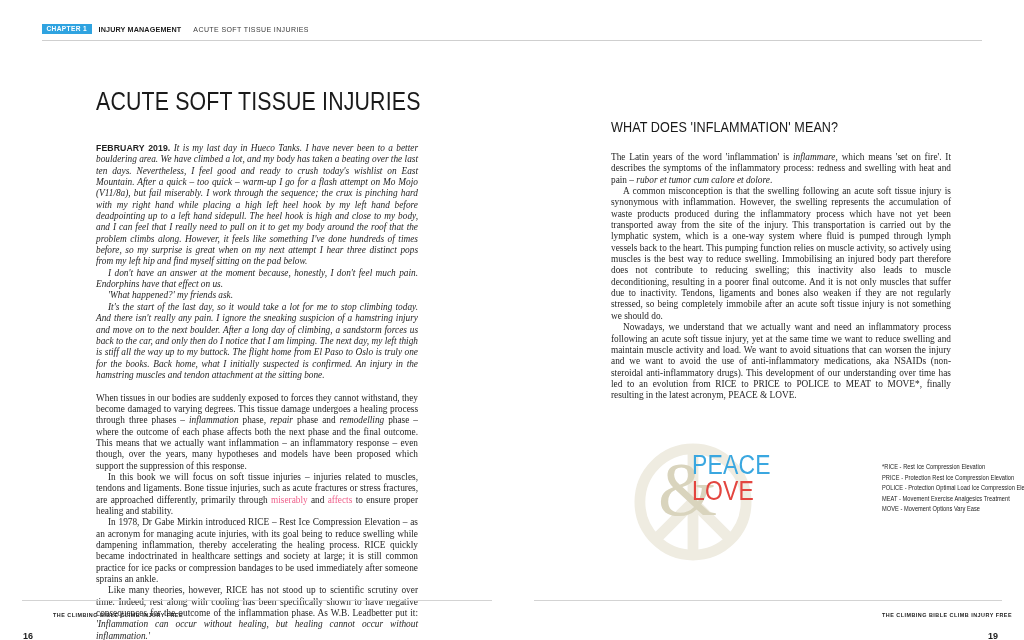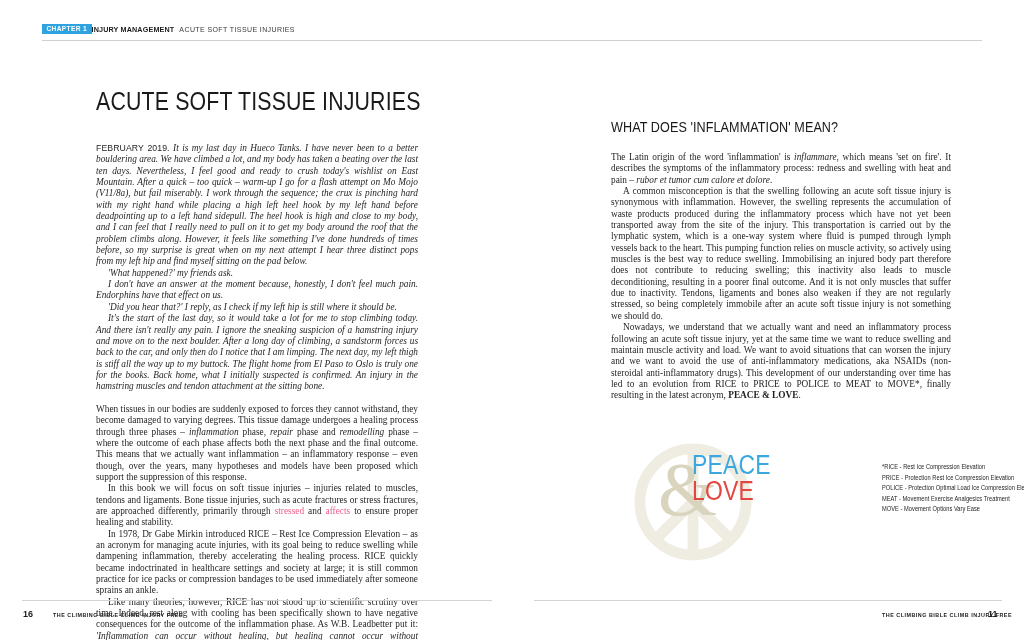--- a/index.html
+++ b/index.html
@@ -19,20 +19,21 @@
     background: #ffffff;
   }
 
   
   .runhead {
     position: absolute;
     left: 42px; top: 23px;
     width: 940px;
     display: flex;
     align-items: center;
+    gap: 7px;
     height: 12px;
   }
   .chapter-tag {
     background: #2fa3e0;
     color: #ffffff;
     font-family: "Liberation Sans", sans-serif;
     font-weight: bold;
     font-size: 6.6px;
     letter-spacing: 0.35px;
     padding: 2.2px 4.5px 2px 4.5px;
@@ -103,29 +104,29 @@
     line-height: 11.35px;
     text-align: justify;
     hyphens: auto;
     color: #1f1f1f;
   }
   p.ital { font-style: italic; }
   p.indent { text-indent: 12px; }
 
   .lead-date {
     font-family: "Liberation Sans", sans-serif;
-    font-weight: normal;
+    font-weight: bold;
     font-style: normal;
     font-size: 8.7px;
     letter-spacing: 0.1px;
   }
   .gap { height: 11.35px; }
 
   em { }
-  strong { font-weight: bold; }
+  strong { font-weight: normal; }
   .hl { color: #ee5f8a; }
 
   
   .peace-block {
     position: absolute;
     left: 606px;
     top: 441px;
     width: 200px;
     height: 128px;
   }
@@ -192,21 +193,21 @@
     background: #d3d3d3;
   }
   .footer-rule-r {
     position: absolute;
     left: 534px; top: 600px;
     width: 468px; height: 1px;
     background: #d3d3d3;
   }
   .folio {
     position: absolute;
-    top: 609px;
+    top: 631px;
     font-family: "Liberation Sans", sans-serif;
     font-weight: bold;
     font-size: 9px;
     color: #1c1c1c;
   }
   .folio-left  { left: 23px; }
   .folio-right { left: 988px; }
   .booktitle {
     position: absolute;
     top: 612px;
@@ -229,40 +230,39 @@
     <span class="chapter-tag">CHAPTER 1</span>
     <span class="runhead-section">INJURY MANAGEMENT</span>
     <span class="runhead-topic">ACUTE SOFT TISSUE INJURIES</span>
   </div>
   <div class="runhead-rule"></div>
 
   <div class="col col-left">
     <h1 class="title">ACUTE SOFT TISSUE INJURIES</h1>
 
     <p class="ital"><span class="lead-date">FEBRUARY 2019.</span><span> It is my last day in Hueco Tanks. I have never been to a better bouldering area. We have climbed a lot, and my body has taken a beating over the last ten days. Nevertheless, I feel good and ready to crush today's wishlist on East Mountain. After a quick – too quick – warm-up I go for a flash attempt on Mo Mojo (V11/8a), but fail miserably. I work through the sequence; the crux is pinching hard with my right hand while placing a high left heel hook by my left hand before deadpointing up to a left hand sidepull. The heel hook is high and close to my body, and I can feel that I really need to pull on it to get my body around the roof that the problem climbs along. However, it feels like something I've done hundreds of times before, so my surprise is great when on my next attempt I hear three distinct pops from my left hip and find myself sitting on the pad below.</span></p>
+    <p class="ital indent">I don't have an answer at the moment because, honestly, I don't feel much pain. Endorphins have that effect on us.</p>
     <p class="ital indent">'What happened?' my friends ask.</p>
-    <p class="ital indent">I don't have an answer at the moment because, honestly, I don't feel much pain. Endorphins have that effect on us.</p>
-    <p class="ital indent">'Did you hear that?' I reply, as I check if my left hip is still where it should be.</p>
     <p class="ital indent">It's the start of the last day, so it would take a lot for me to stop climbing today. And there isn't really any pain. I ignore the sneaking suspicion of a hamstring injury and move on to the next boulder. After a long day of climbing, a sandstorm forces us back to the car, and only then do I notice that I am limping. The next day, my left thigh is stiff all the way up to my buttock. The flight home from El Paso to Oslo is truly one for the books. Back home, what I initially suspected is confirmed. An injury in the hamstring muscles and tendon attachment at the sitting bone.</p>
 
     <div class="gap"></div>
 
     <p><span>When tissues in our bodies are suddenly exposed to forces they cannot withstand, they become damaged to varying degrees. This tissue damage undergoes a healing process through three phases – </span><em>inflammation</em><span> phase, </span><em>repair</em><span> phase and </span><em>remodelling</em><span> phase – where the outcome of each phase affects both the next phase and the final outcome. This means that we actually want inflammation – an inflammatory response – even though, over the years, many hypotheses and models have been proposed which support the suppression of this response.</span></p>
 
-    <p class="indent"><span>In this book we will focus on soft tissue injuries – injuries related to muscles, tendons and ligaments. Bone tissue injuries, such as acute fractures or stress fractures, are approached differently, primarily through </span><span class="hl">stressed</span><span> and </span><span class="hl">affects</span><span> to ensure proper healing and stability.</span></p>
+    <p class="indent"><span>In this book we will focus on soft tissue injuries – injuries related to muscles, tendons and ligaments. Bone tissue injuries, such as acute fractures or stress fractures, are approached differently, primarily through </span><span class="hl">miserably</span><span> and </span><span class="hl">affects</span><span> to ensure proper healing and stability.</span></p>
 
     <p class="indent">In 1978, Dr Gabe Mirkin introduced RICE – Rest Ice Compression Elevation – as an acronym for managing acute injuries, with its goal being to reduce swelling while dampening inflammation, thereby accelerating the healing process. RICE quickly became indoctrinated in healthcare settings and society at large; it is still common practice for ice packs or compression bandages to be used immediately after someone sprains an ankle.</p>
 
     <p class="indent"><span>Like many theories, however, RICE has not stood up to scientific scrutiny over time. Indeed, rest along with cooling has been specifically shown to have negative consequences for the outcome of the inflammation phase. As W.B. Leadbetter put it: </span><em>'Inflammation can occur without healing, but healing cannot occur without inflammation.'</em></p>
   </div>
 
   <div class="col col-right">
     <h2 class="subhead">WHAT DOES 'INFLAMMATION' MEAN?</h2>
 
-    <p><span>The Latin origin of the word 'inflammation' is </span><em>inflammare</em><span>, which means 'set on fire'. It describes the symptoms of the inflammatory process: redness and swelling with heat and pain – </span><em>rubor et tumor cum calore et dolore</em><span>.</span></p>
+    <p><span>The Latin years of the word 'inflammation' is </span><em>inflammare</em><span>, which means 'set on fire'. It describes the symptoms of the inflammatory process: redness and swelling with heat and pain – </span><em>rubor et tumor cum calore et dolore</em><span>.</span></p>
 
     <p class="indent">A common misconception is that the swelling following an acute soft tissue injury is synonymous with inflammation. However, the swelling represents the accumulation of waste products produced during the inflammatory process which have not yet been transported away from the site of the injury. This transportation is carried out by the lymphatic system, which is a one-way system where fluid is pumped through lymph vessels back to the heart. This pumping function relies on muscle activity, so actively using muscles is the best way to reduce swelling. Immobilising an injured body part therefore does not contribute to reducing swelling; this inactivity also leads to muscle deconditioning, resulting in a poorer final outcome. And it is not only muscles that suffer due to inactivity. Tendons, ligaments and bones also weaken if they are not regularly stressed, so being completely immobile after an acute soft tissue injury is not something we should do.</p>
 
     <p class="indent"><span>Nowadays, we understand that we actually want and need an inflammatory process following an acute soft tissue injury, yet at the same time we want to reduce swelling and maintain muscle activity and load. We want to avoid situations that can worsen the injury and we want to avoid the use of anti-inflammatory medications, aka NSAIDs (non-steroidal anti-inflammatory drugs). This development of our understanding over time has led to an evolution from RICE to PRICE to POLICE to MEAT to MOVE*, finally resulting in the latest acronym, </span><strong>PEACE &amp; LOVE</strong><span>.</span></p>
 
   </div>
 
   <div class="peace-block">
     <svg class="peace-mark" viewBox="0 0 120 120">
       <circle cx="60" cy="60" r="54" fill="none" stroke="#efece1" stroke-width="11"></circle>
@@ -283,15 +283,15 @@
     <div>POLICE - Protection Optimal Load Ice Compression Elevation</div>
     <div>MEAT - Movement Exercise Analgesics Treatment</div>
     <div>MOVE - Movement Options Vary Ease</div>
   </div>
 
   <div class="footer-rule-l"></div>
   <div class="footer-rule-r"></div>
   <div class="folio folio-left">16</div>
   <div class="booktitle booktitle-left">THE CLIMBING BIBLE  CLIMB INJURY FREE</div>
   <div class="booktitle booktitle-right">THE CLIMBING BIBLE  CLIMB INJURY FREE</div>
-  <div class="folio folio-right">11</div>
+  <div class="folio folio-right">19</div>
 
 </div>
 
 </body></html>

